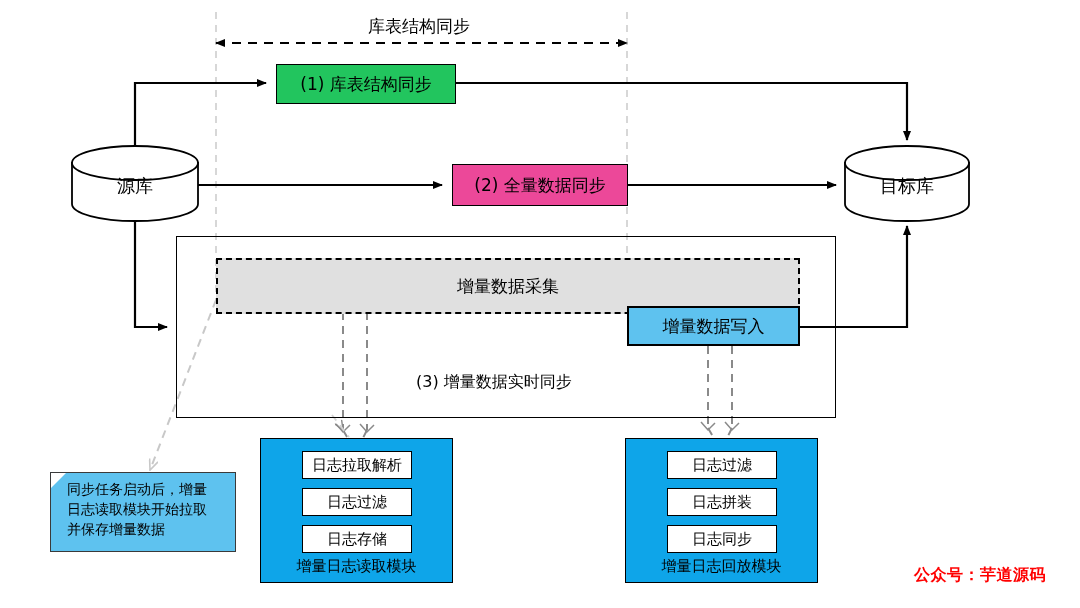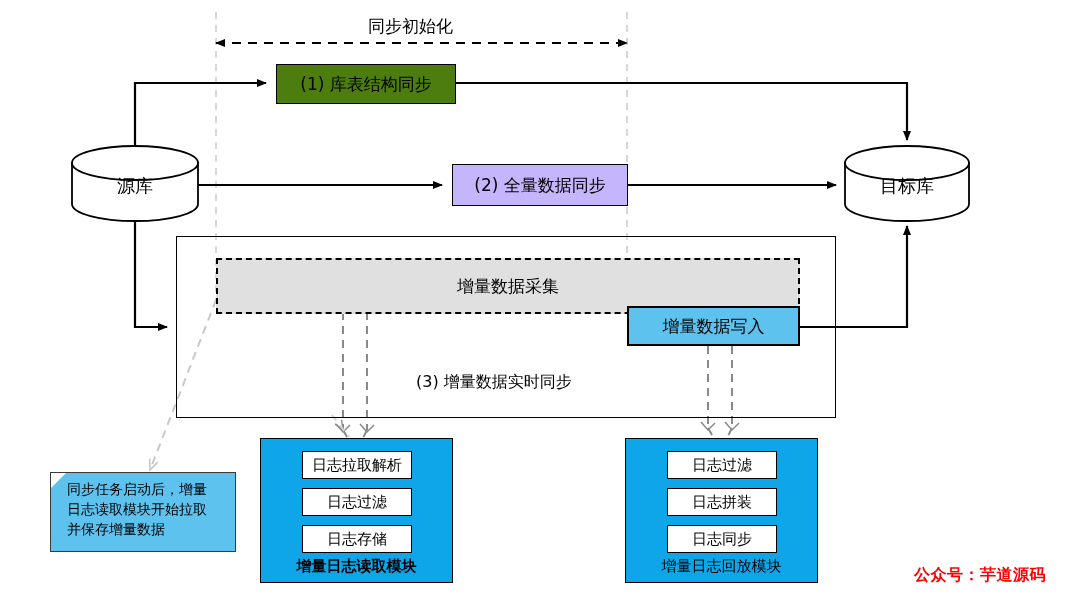--- a/index.html
+++ b/index.html
@@ -36,25 +36,25 @@
     position: absolute;
     box-sizing: border-box;
     display: flex;
     align-items: center;
     justify-content: center;
     text-align: center;
     font-size: 17px;
     color: #000;
   }
   .node-schema {
-    background: #4d7c0f;
+    background: #22c55e;
     border: 1.6px solid #000;
   }
   .node-full {
-    background: #c4b5fd;
+    background: #ec4899;
     border: 1.6px solid #000;
   }
   .node-collect {
     background: #e0e0e0;
     border: 2.4px dashed #000;
   }
   .node-write {
     background: #5ec2ef;
     border: 2.2px solid #000;
   }
@@ -213,21 +213,21 @@
     </g>
 
     <g stroke="#d3d3d3" stroke-width="1.8" fill="none" stroke-dasharray="7,6">
       <line x1="332" y1="415" x2="349" y2="437"></line>
     </g>
   </svg>
 
   <div class="cyl-text" style="left:75px; top:174px;">源库</div>
   <div class="cyl-text" style="left:847px; top:174px;">目标库</div>
 
-  <div class="lbl title-sync" style="left:368px; top:16px;">同步初始化</div>
+  <div class="lbl title-sync" style="left:368px; top:16px;">库表结构同步</div>
 
   <div class="node node-schema" style="left:276px; top:64px; width:180px; height:40px;">
     <span>(1) 库表结构同步</span>
   </div>
 
   <div class="node node-full" style="left:452px; top:164px; width:176px; height:42px;">
     <span>(2) 全量数据同步</span>
   </div>
 
   <div class="node container-incr" style="left:176px; top:236px; width:660px; height:182px;"></div>
@@ -245,21 +245,21 @@
   <div class="node module-box" style="left:260px; top:438px; width:193px; height:145px;">
     <div class="sub-box" style="left:41px; top:12px; width:110px; height:28px;">
       <span>日志拉取解析</span>
     </div>
     <div class="sub-box" style="left:41px; top:49px; width:110px; height:28px;">
       <span>日志过滤</span>
     </div>
     <div class="sub-box" style="left:41px; top:86px; width:110px; height:28px;">
       <span>日志存储</span>
     </div>
-    <div class="module-title" style="left:0; top:118px;font-weight:bold;">增量日志读取模块</div>
+    <div class="module-title" style="left:0; top:118px;">增量日志读取模块</div>
   </div>
 
   <div class="node module-box" style="left:625px; top:438px; width:193px; height:145px;">
     <div class="sub-box" style="left:41px; top:12px; width:110px; height:28px;">
       <span>日志过滤</span>
     </div>
     <div class="sub-box" style="left:41px; top:49px; width:110px; height:28px;">
       <span>日志拼装</span>
     </div>
     <div class="sub-box" style="left:41px; top:86px; width:110px; height:28px;">

